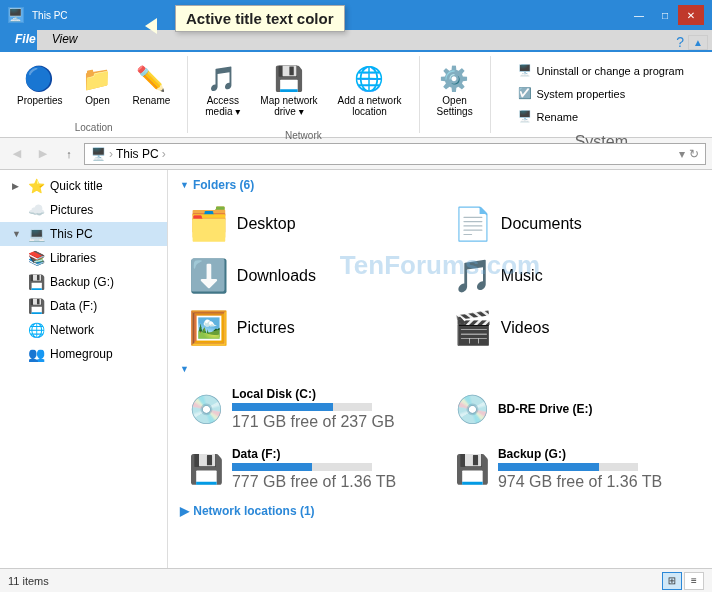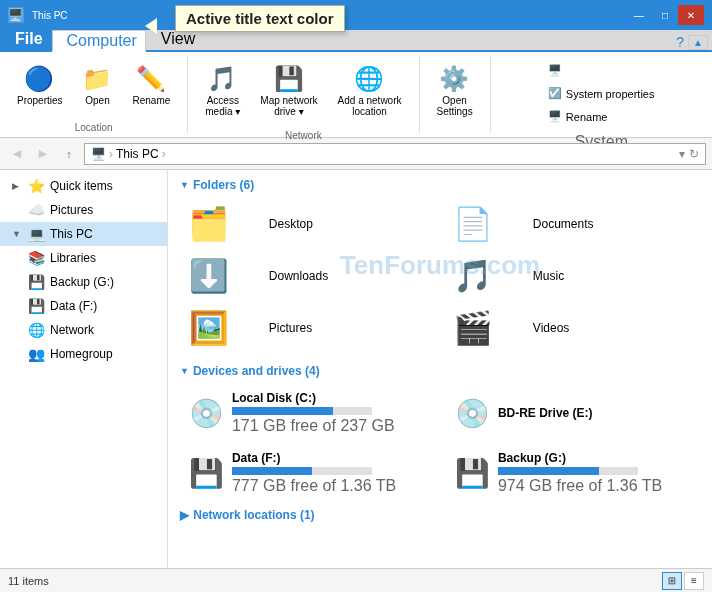--- a/index.html
+++ b/index.html
@@ -53,26 +53,27 @@
 
     
     .ribbon-tabs {
       background: #d9d9d9;
       display: flex;
       align-items: flex-end;
       height: 22px;
       border-bottom: 2px solid #2b88d8;
     }
     .ribbon-tab {
-      padding: 4px 8px 4px 14px;
-      font-size: 16px;
+      padding: 4px 0 4px 14px;
+      font-size: 12px;
       cursor: pointer;
       height: 22px;
       display: flex; align-items: center;
       border: 1px solid transparent;
+      font-style: italic;
     }
     .ribbon-tab.active {
       background: white;
       border: 1px solid #ccc;
       border-bottom: 2px solid white;
       margin-bottom: -2px;
       color: #2b88d8;
     }
     .ribbon-tab.file { background: #2b88d8; color: white; font-weight: bold; }
 
@@ -256,21 +257,21 @@
     .folder-item {
       display: flex;
       align-items: center;
       padding: 4px 8px;
       gap: 8px;
       cursor: pointer;
       border: 1px solid transparent;
       border-radius: 2px;
     }
     .folder-icon { font-size: 32px; }
-    .folder-name { font-size: 12px; margin-left: 32px; }
+    .folder-name { font-size: 16px; }
 
     
     .drive-grid {
       display: grid;
       grid-template-columns: 1fr 1fr;
       gap: 6px 12px;
       margin-bottom: 8px;
     }
     .drive-item {
       display: flex;
@@ -330,21 +331,20 @@
 
   <div class="title-bar-controls" style="margin-left:auto;">
     <div class="title-ctrl">—</div>
     <div class="title-ctrl">□</div>
     <div class="title-ctrl close">✕</div>
   </div>
 </div>
 
 <div class="ribbon-tabs">
   <div class="ribbon-tab file">File</div>
-  <div class="ribbon-tab active">Computer</div>
   <div class="ribbon-tab">View</div>
   <div style="flex:1; display:flex; align-items:center; justify-content:flex-end; padding-right:4px;">
     <div style="font-size:14px; color:#2b88d8; cursor:pointer;">?</div>
     <div style="font-size:10px; color:#2b88d8; margin-left:4px; cursor:pointer; border:1px solid #ccc; padding:1px 4px;">▲</div>
   </div>
 </div>
 
 <div class="ribbon">
 
   <div class="ribbon-group">
@@ -390,20 +390,21 @@
         <div>Open<br>Settings</div>
       </div>
     </div>
     <div class="ribbon-group-label">&nbsp;</div>
   </div>
 
   <div class="ribbon-group" style="min-width:200px; flex:1;">
     <div class="system-buttons">
       <div class="ribbon-btn-small">
         <span>🖥️</span>
+        <span>Uninstall or change a program</span>
       </div>
       <div class="ribbon-btn-small">
         <span>☑️</span>
         <span>System properties</span>
       </div>
       <div class="ribbon-btn-small">
         <span>🖥️</span>
         <span>Rename</span>
       </div>
     </div>
@@ -426,21 +427,21 @@
     </span>
   </div>
 </div>
 
 <div class="main-area">
 
   <div class="sidebar">
     <div class="sidebar-item">
       <span class="expand-arrow">▶</span>
       <span class="sidebar-icon">⭐</span>
-      <span class="sidebar-label">Quick items</span>
+      <span class="sidebar-label">Quick title</span>
     </div>
     <div class="sidebar-item">
       <span class="expand-arrow"> </span>
       <span class="sidebar-icon">☁️</span>
       <span class="sidebar-label">Pictures</span>
     </div>
     <div class="sidebar-item active">
       <span class="expand-arrow">▼</span>
       <span class="sidebar-icon">💻</span>
       <span class="sidebar-label">This PC</span>
@@ -501,21 +502,20 @@
         <span class="folder-name">Pictures</span>
       </div>
       <div class="folder-item">
         <span class="folder-icon">🎬</span>
         <span class="folder-name">Videos</span>
       </div>
     </div>
 
     <div class="section-header">
       <span class="expand-arrow">▼</span>
-      <span>Devices and drives (4)</span>
     </div>
     <div class="drive-grid">
 
       <div class="drive-item">
         <span class="drive-icon">💿</span>
         <div class="drive-info">
           <div class="drive-name">Local Disk (C:)</div>
           <div class="drive-bar-bg">
             <div class="drive-bar normal" style="width: 72%;"></div>
           </div>

